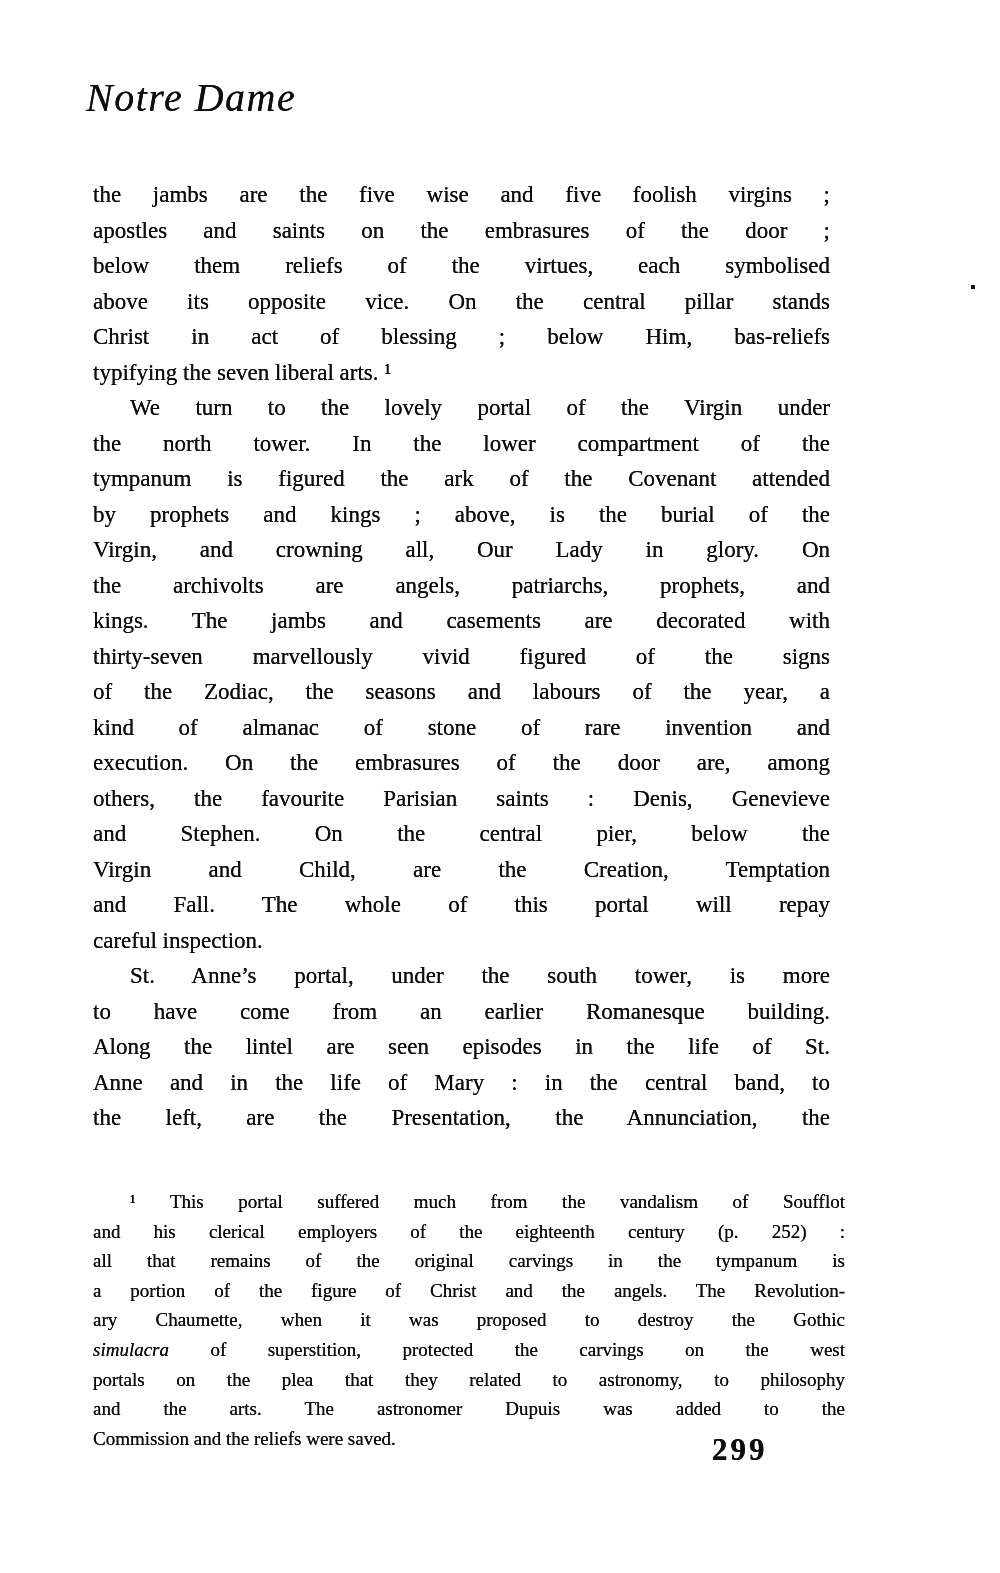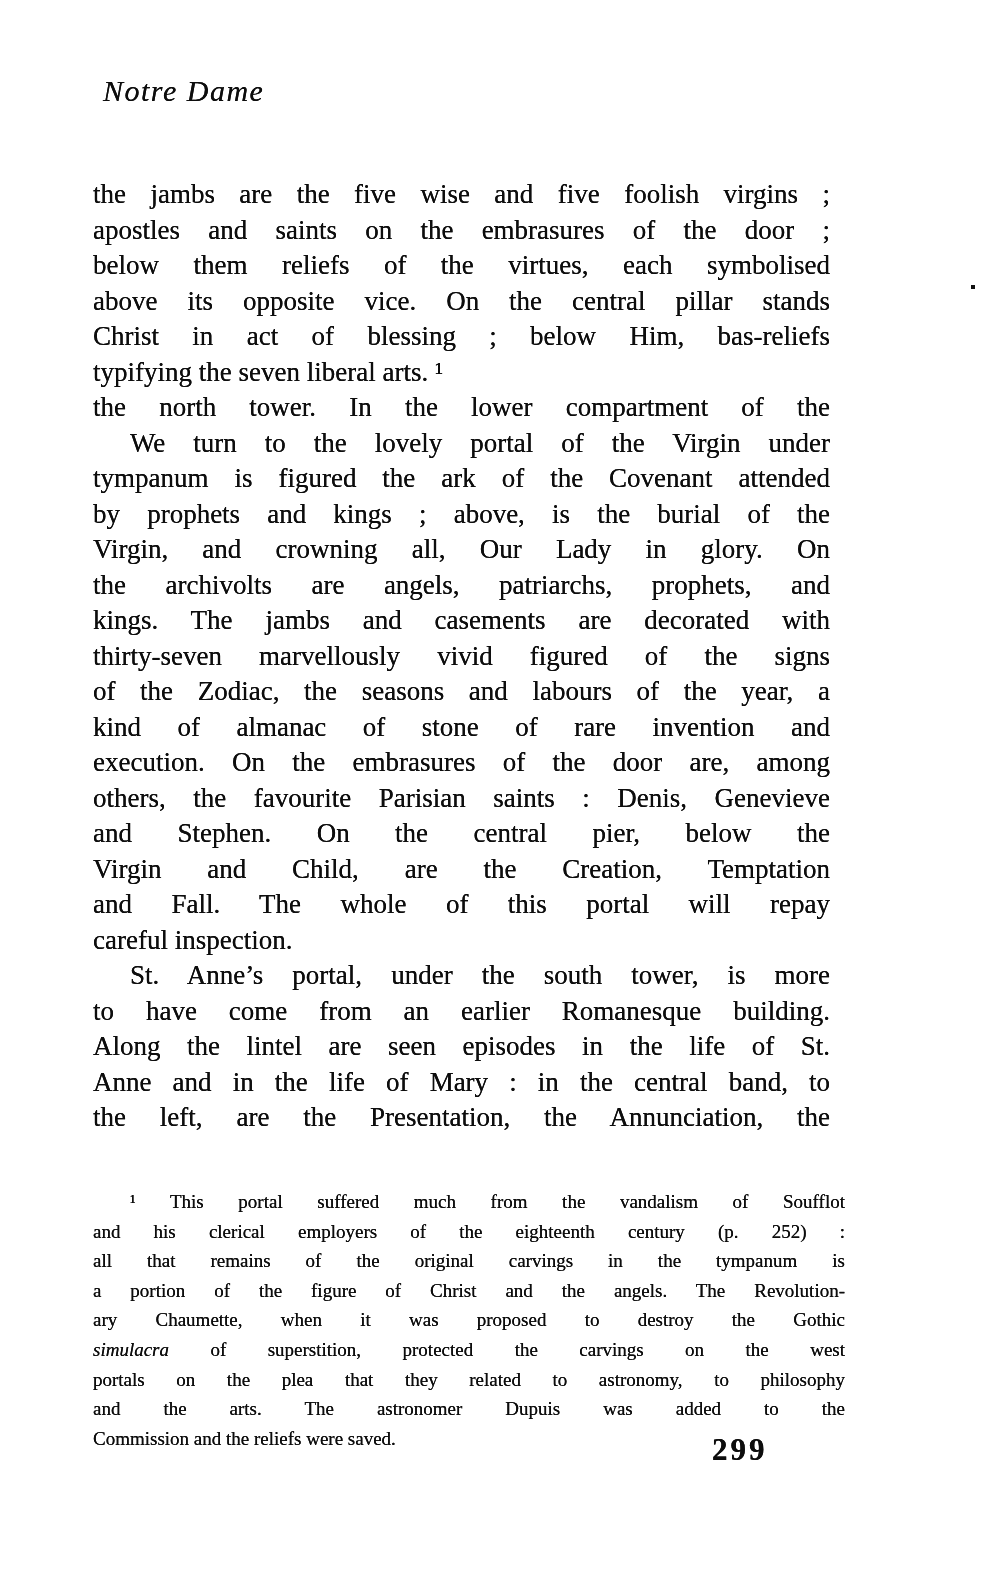--- a/index.html
+++ b/index.html
@@ -7,33 +7,33 @@
     position: relative;
     width: 1000px;
     height: 1573px;
     background: #ffffff;
     color: #0d0d0d;
     font-family: "Liberation Serif", serif;
     overflow: hidden;
   }
   .header {
     position: absolute;
-    left: 103px;
+    left: 86px;
     top: 74px;
     font-style: italic;
-    font-size: 30px;
+    font-size: 40px;
     letter-spacing: 1.5px;
     text-shadow: 0 0 0.5px currentColor;
   }
   .body-text {
     position: absolute;
     left: 93px;
     top: 177px;
     width: 737px;
-    font-size: 27px;
+    font-size: 23px;
     line-height: 35.5px;
     text-shadow: 0 0 0.5px currentColor;
   }
   .footnote {
     position: absolute;
     left: 93px;
     top: 1187px;
     width: 752px;
     font-size: 19px;
     line-height: 29.6px;
@@ -69,22 +69,22 @@
 
 <div class="page">
   <div class="header">Notre Dame</div>
   <div class="body-text">
       <div class="line">the jambs are the five wise and five foolish virgins ;</div>
       <div class="line">apostles and saints on the embrasures of the door ;</div>
       <div class="line">below them reliefs of the virtues, each symbolised</div>
       <div class="line">above its opposite vice.  On the central pillar stands</div>
       <div class="line">Christ in act of blessing ;  below Him, bas-reliefs</div>
       <div class="line nojust">typifying the seven liberal arts. ¹</div>
+      <div class="line indent">We turn to the lovely portal of the Virgin under</div>
       <div class="line">the north tower.  In the lower compartment of the</div>
-      <div class="line indent">We turn to the lovely portal of the Virgin under</div>
       <div class="line">tympanum is figured the ark of the Covenant attended</div>
       <div class="line">by prophets and kings ;  above, is the burial of the</div>
       <div class="line">Virgin, and crowning all, Our Lady in glory.  On</div>
       <div class="line">the archivolts are angels, patriarchs, prophets, and</div>
       <div class="line">kings.  The jambs and casements are decorated with</div>
       <div class="line">thirty-seven marvellously vivid figured of the signs</div>
       <div class="line">of the Zodiac, the seasons and labours of the year, a</div>
       <div class="line">kind of almanac of stone of rare invention and</div>
       <div class="line">execution.  On the embrasures of the door are, among</div>
       <div class="line">others, the favourite Parisian saints :  Denis, Genevieve</div>

